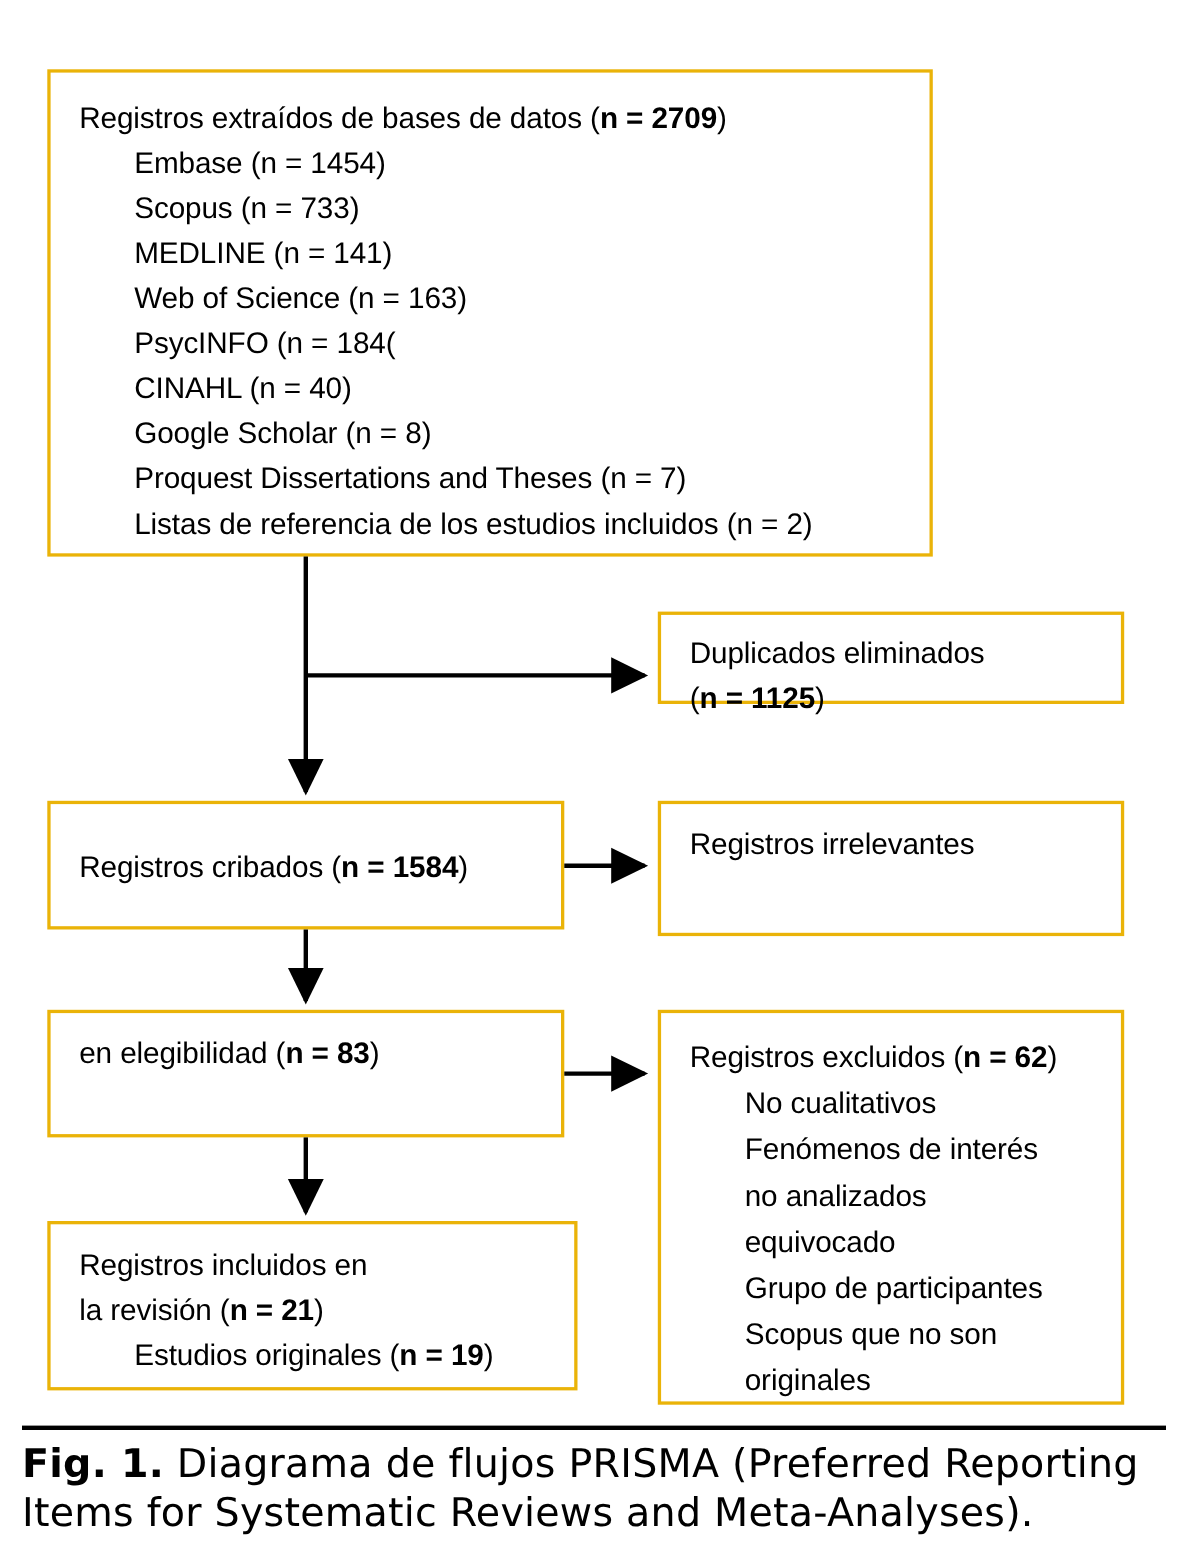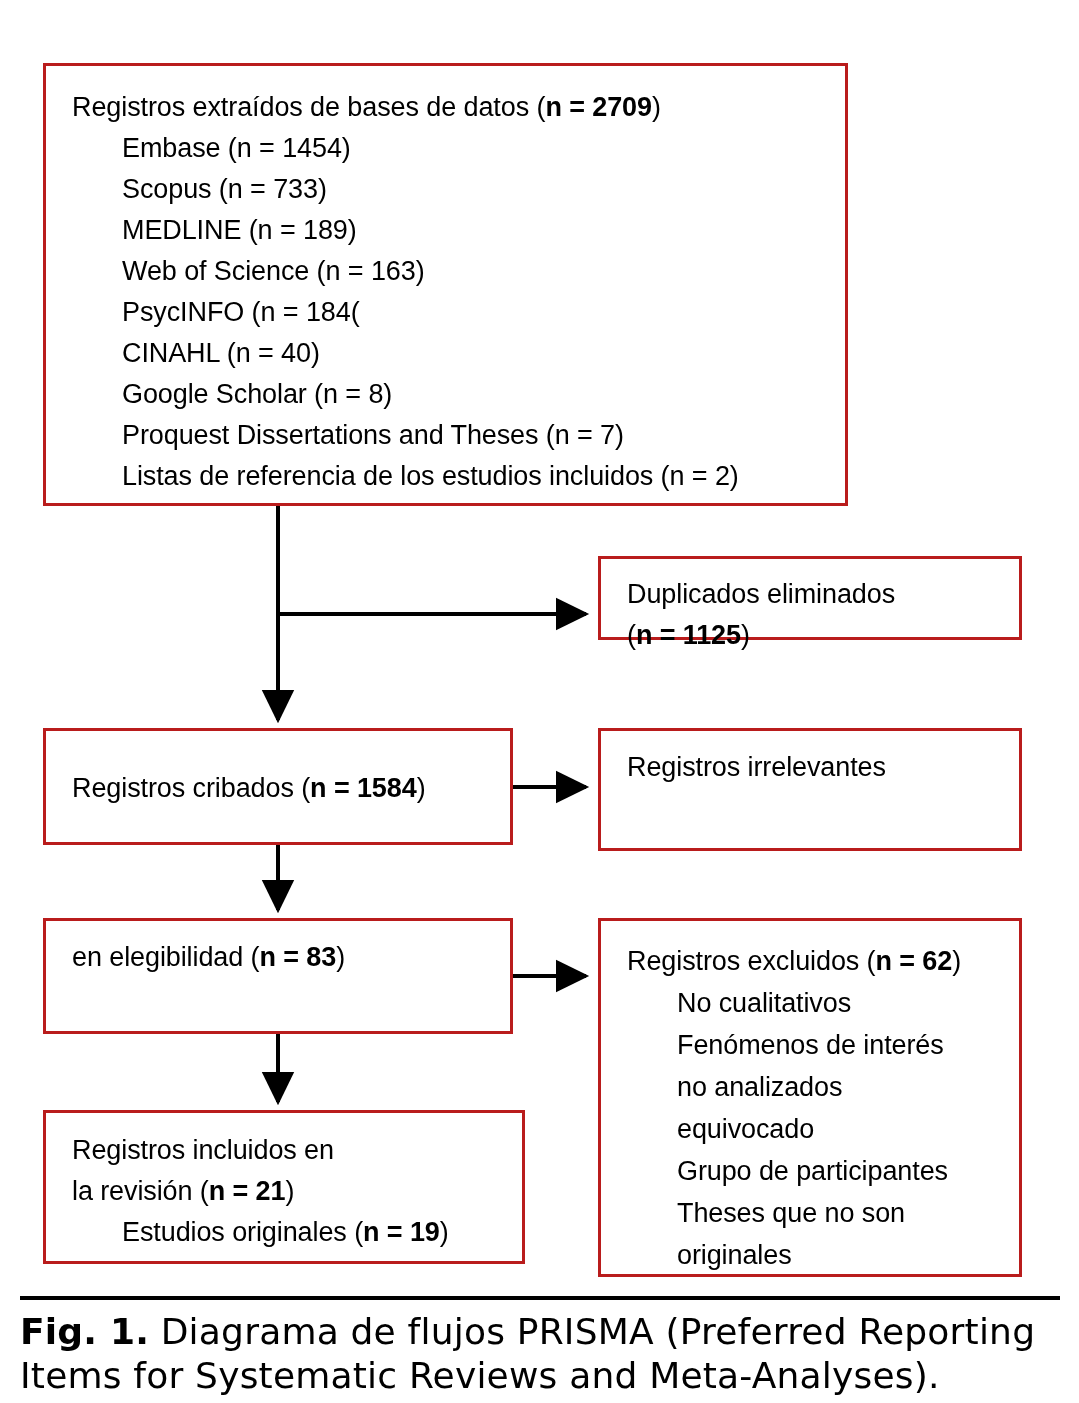--- a/index.html
+++ b/index.html
@@ -20,21 +20,21 @@
     position: absolute;
     left: 0; top: 0;
     width: 1079px;
     height: 1403px;
   }
 
   
   .box {
     position: absolute;
     box-sizing: border-box;
-    border: 3px solid #b91c1c;
+    border: 3px solid #eab308;
     background: #ffffff;
     padding: 0;
   }
   .box .lines {
     position: absolute;
     left: 26px;
     right: 8px;
   }
   .line {
     font-size: 27px;
@@ -107,21 +107,21 @@
 </head>
 <body>
 
 <div class="stage">
 
   <div class="box" id="box-sources">
     <div class="lines">
       <div class="line"><span>Registros extraídos de bases de datos (</span><b>n = 2709</b><span>)</span></div>
       <div class="line ind">Embase (n = 1454)</div>
       <div class="line ind">Scopus (n = 733)</div>
-      <div class="line ind">MEDLINE (n = 189)</div>
+      <div class="line ind">MEDLINE (n = 141)</div>
       <div class="line ind">Web of Science (n = 163)</div>
       <div class="line ind">PsycINFO (n = 184(</div>
       <div class="line ind">CINAHL (n = 40)</div>
       <div class="line ind">Google Scholar (n = 8)</div>
       <div class="line ind">Proquest Dissertations and Theses (n = 7)</div>
       <div class="line ind">Listas de referencia de los estudios incluidos (n = 2)</div>
     </div>
   </div>
 
   <div class="box" id="box-duplicates">
@@ -150,21 +150,21 @@
   </div>
 
   <div class="box" id="box-excluded">
     <div class="lines">
       <div class="line"><span>Registros excluidos (</span><b>n = 62</b><span>)</span></div>
       <div class="line ind">No cualitativos</div>
       <div class="line ind">Fenómenos de interés</div>
       <div class="line ind">no analizados</div>
       <div class="line ind">equivocado</div>
       <div class="line ind">Grupo de participantes</div>
-      <div class="line ind">Theses que no son</div>
+      <div class="line ind">Scopus que no son</div>
       <div class="line ind">originales</div>
     </div>
   </div>
 
   <div class="box" id="box-included">
     <div class="lines">
       <div class="line">Registros incluidos en</div>
       <div class="line"><span>la revisión (</span><b>n = 21</b><span>)</span></div>
       <div class="line ind"><span>Estudios originales (</span><b>n = 19</b><span>)</span></div>
     </div>

